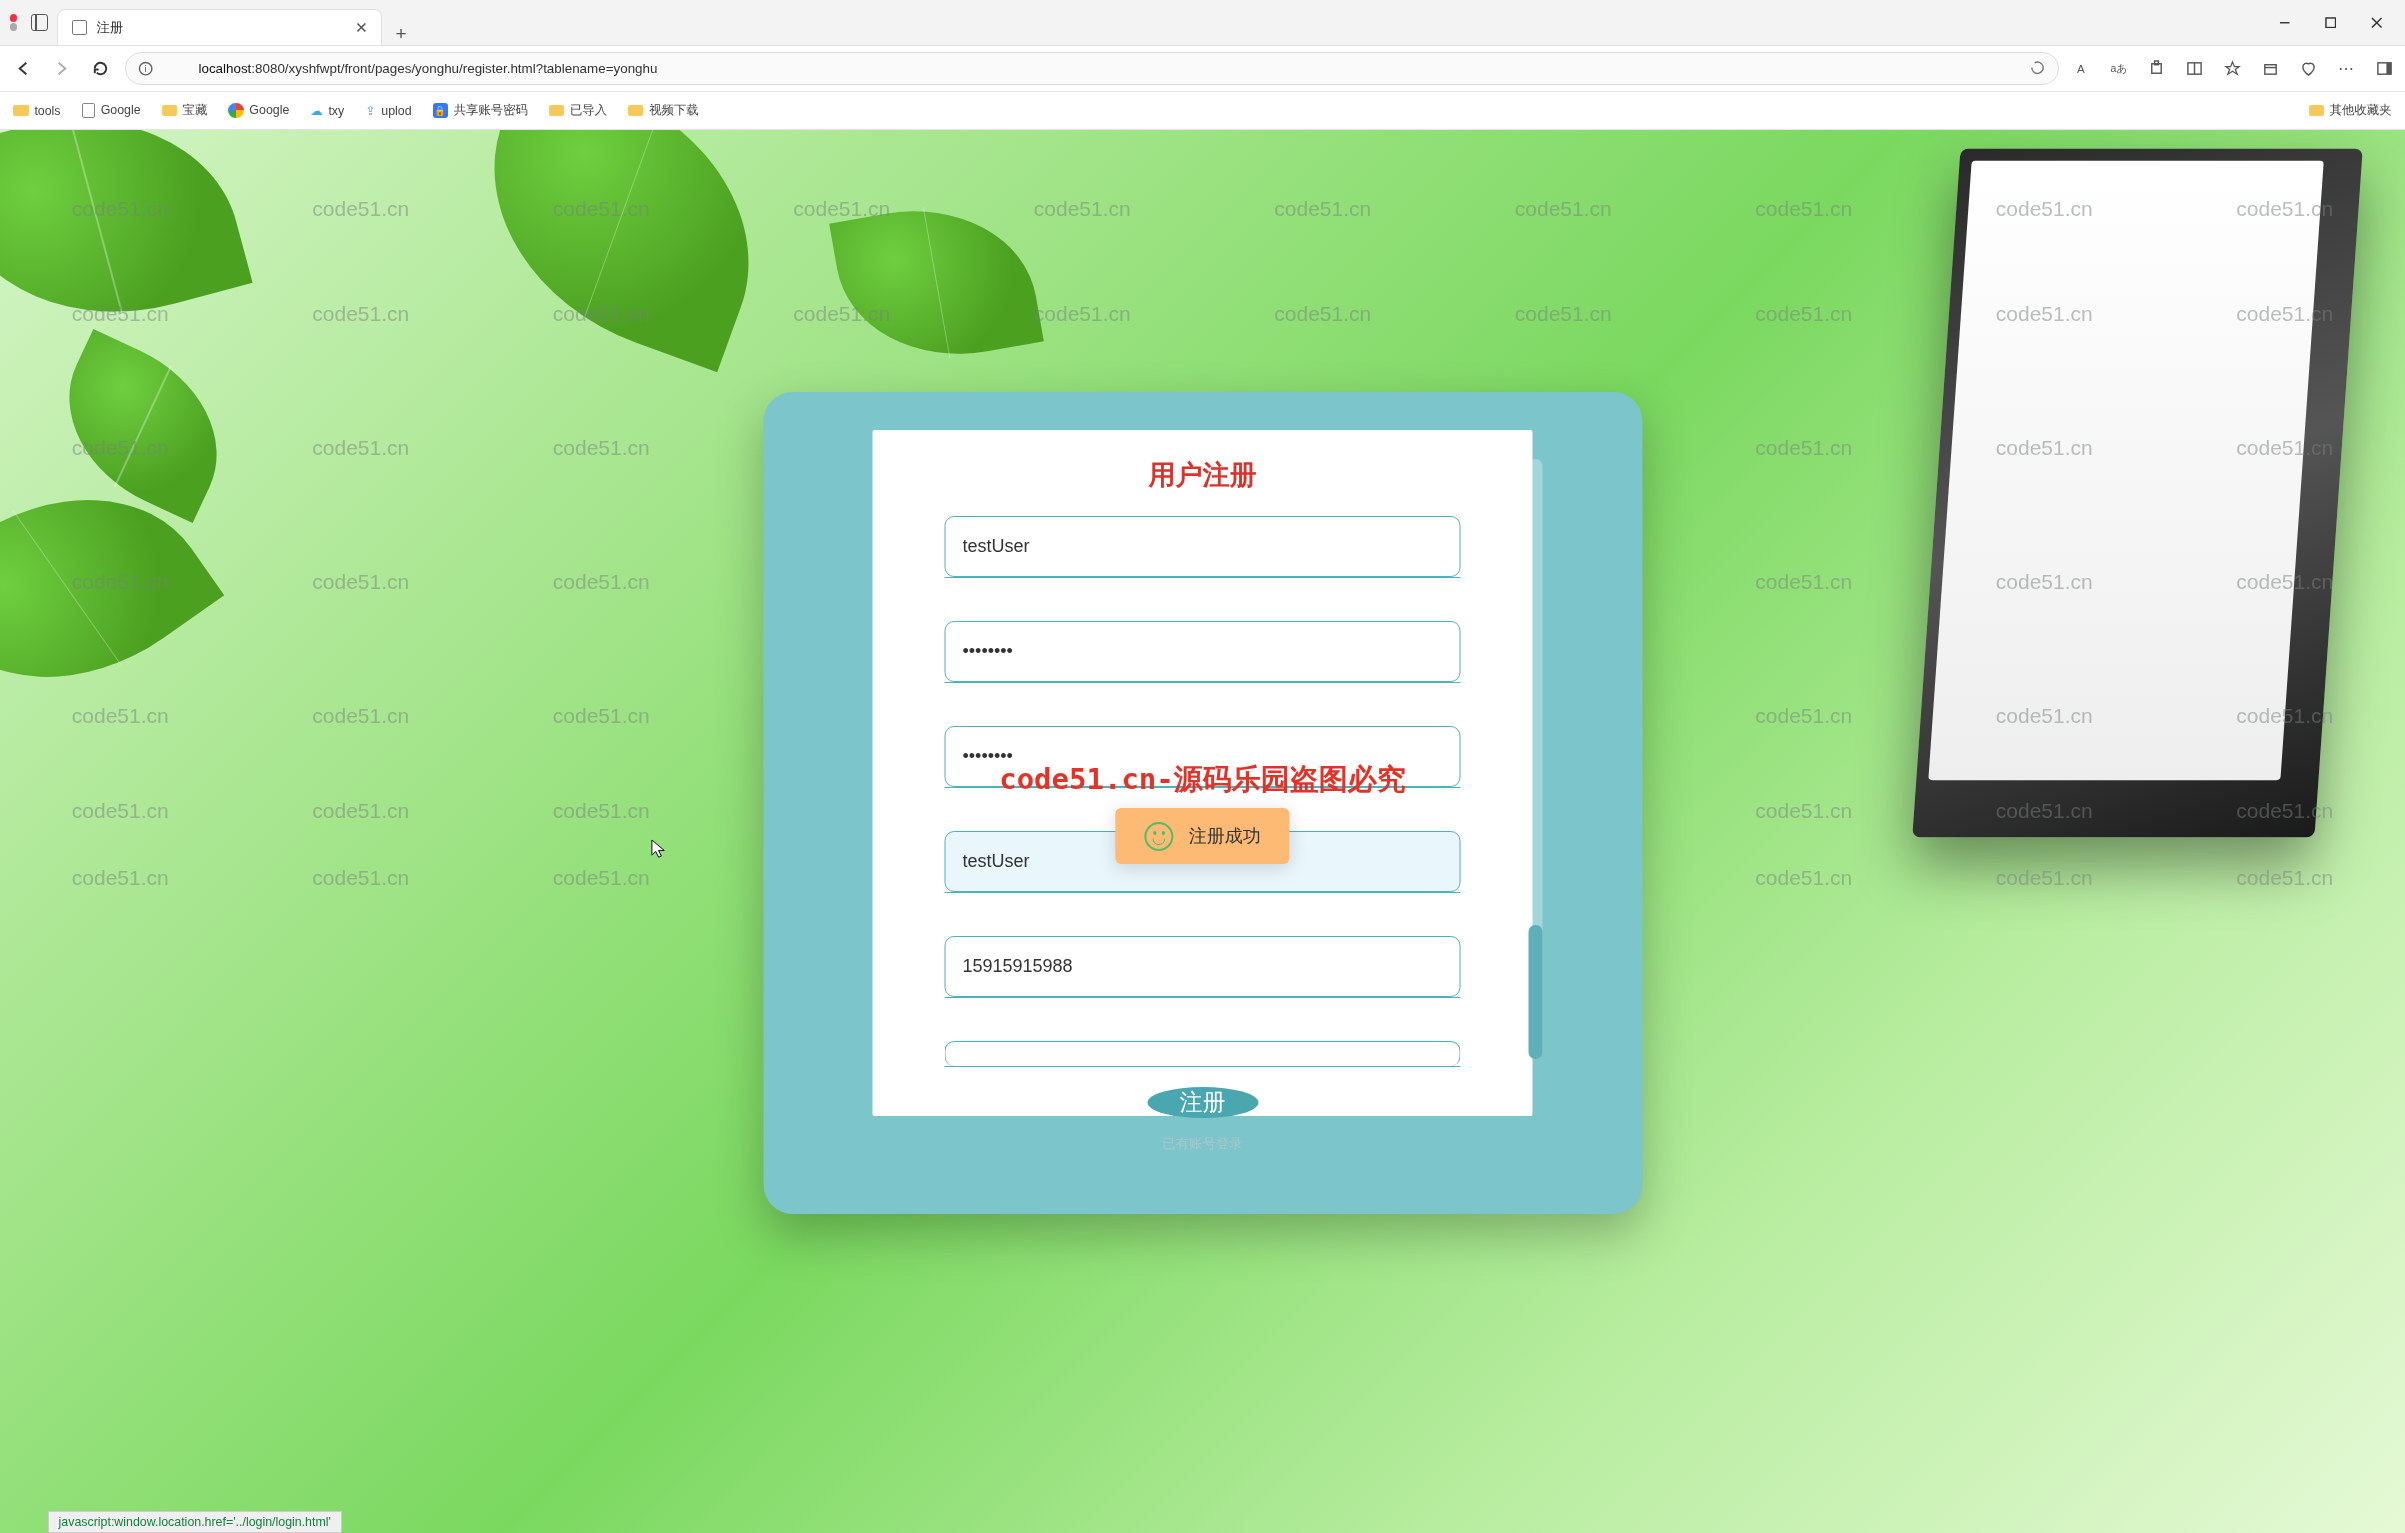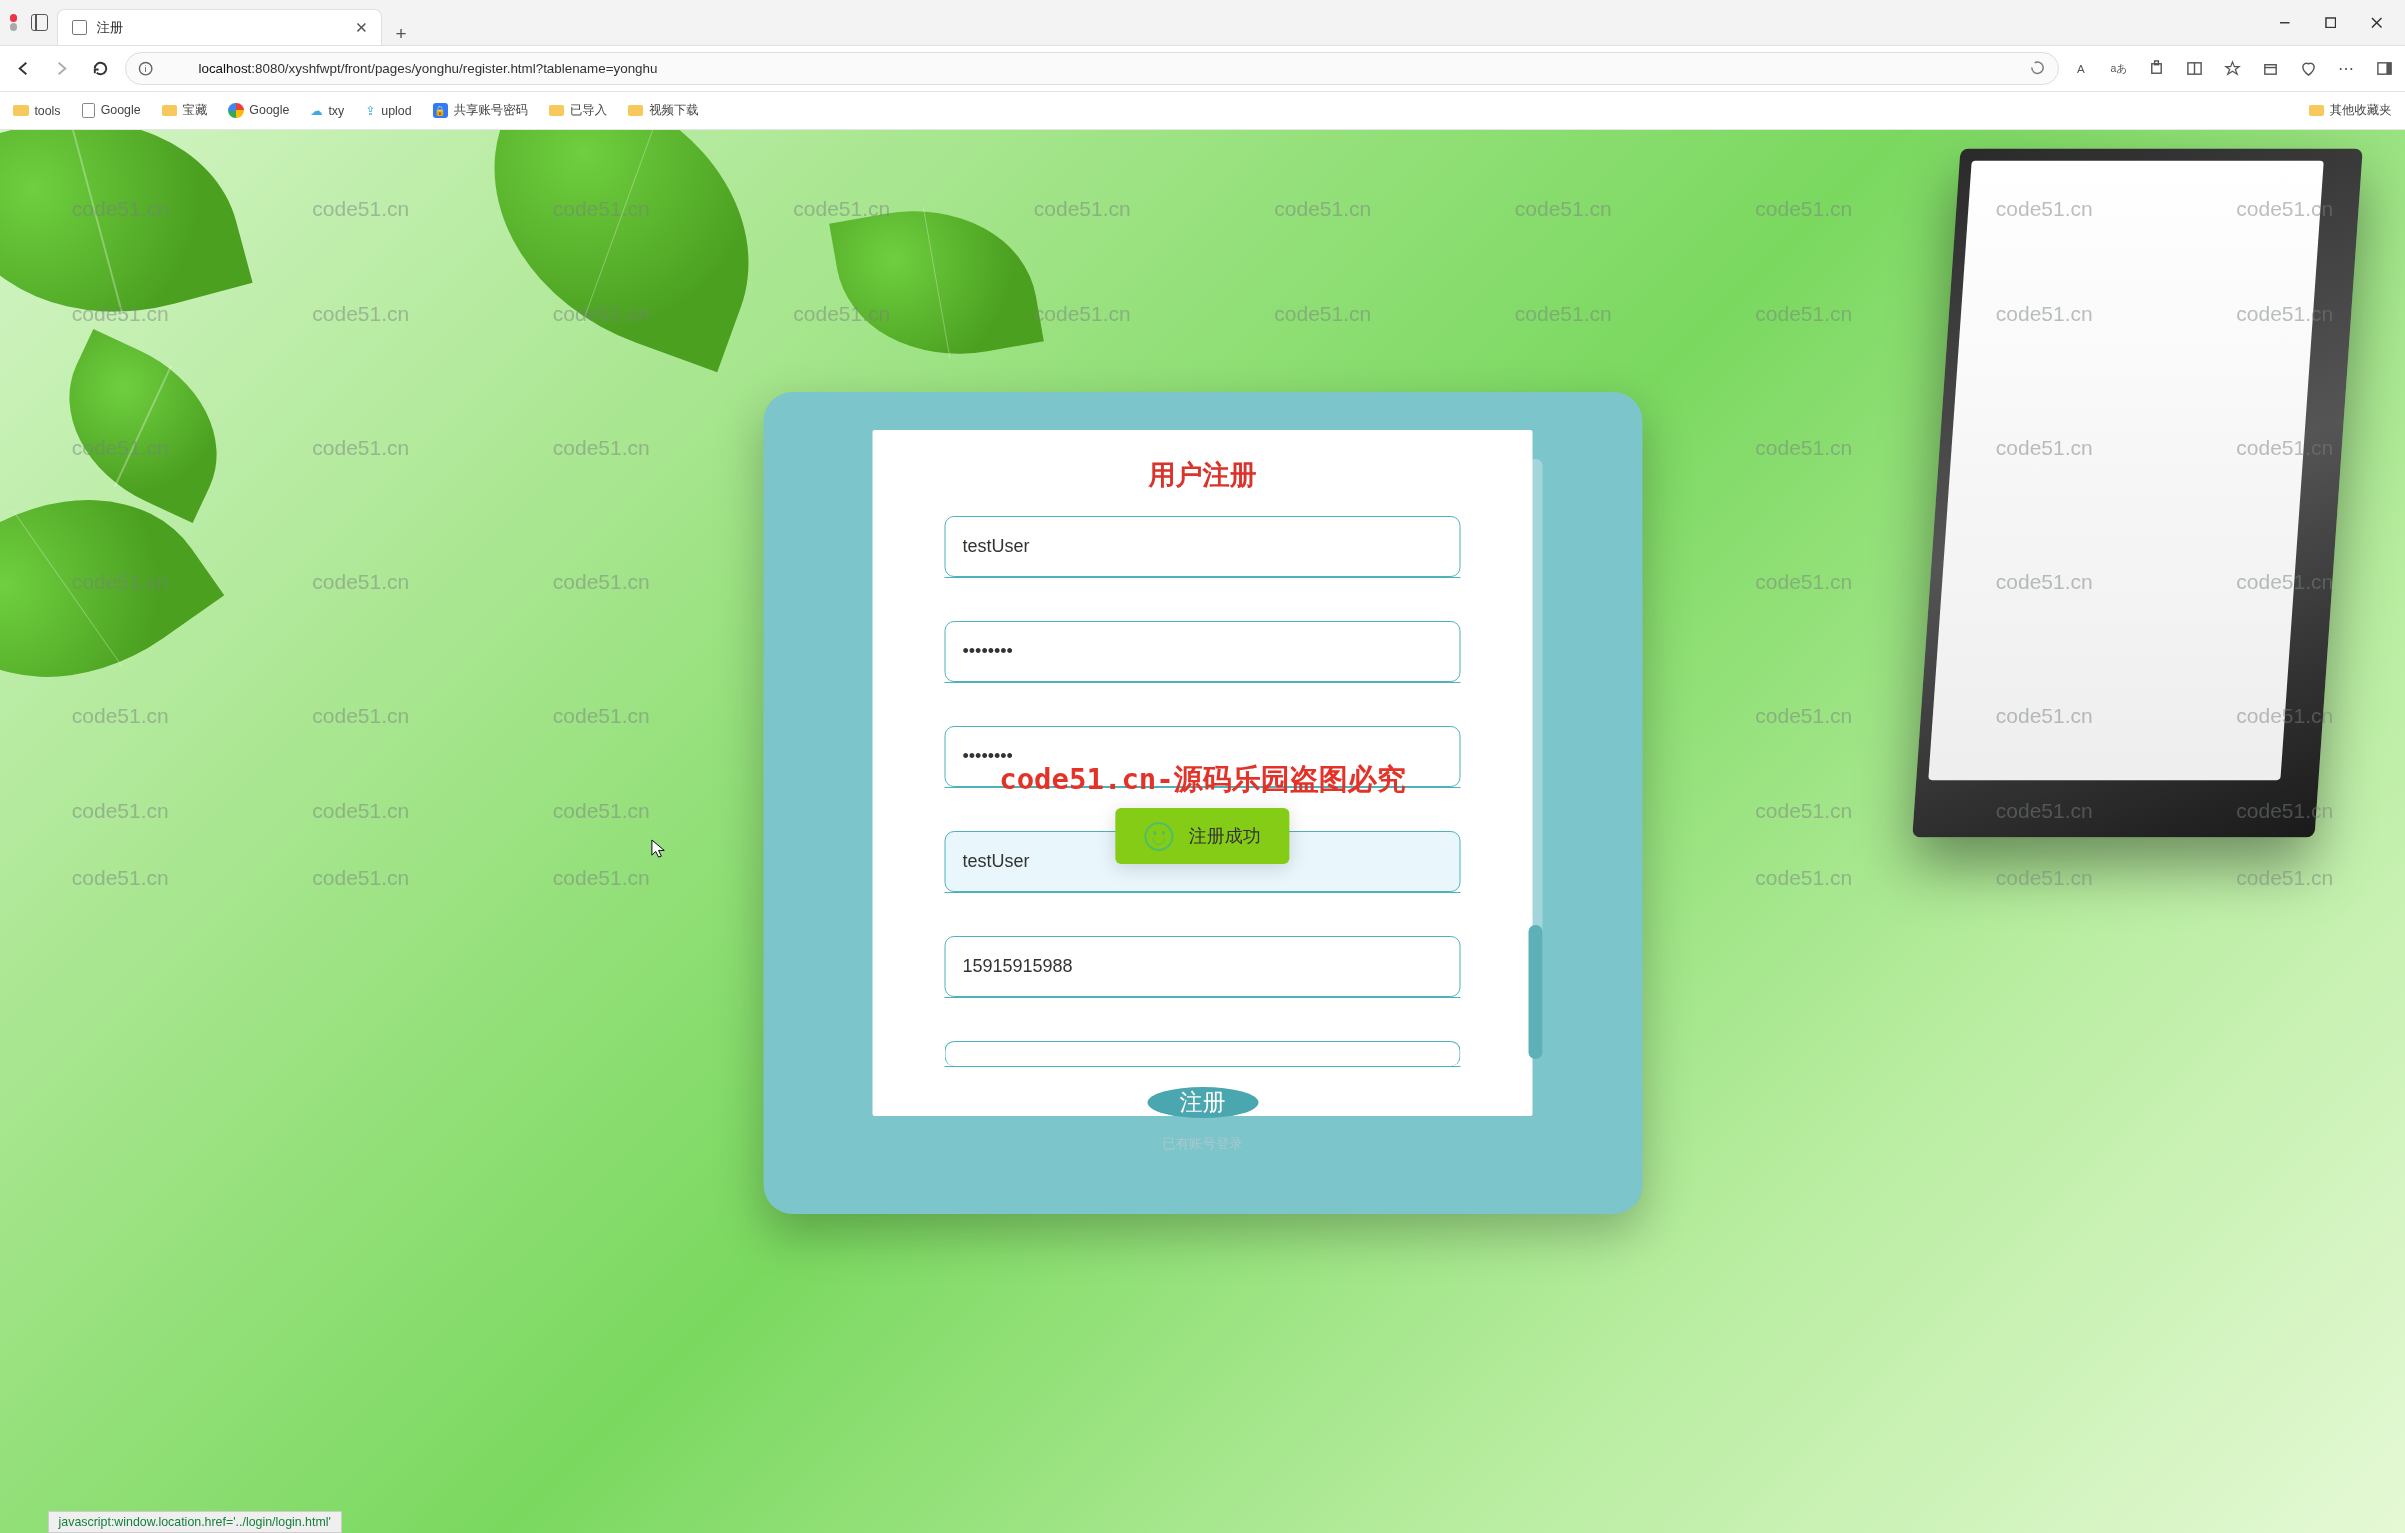--- a/index.html
+++ b/index.html
@@ -56,21 +56,21 @@
 .reg-inner .scroll-thumb { position:absolute; right:-9.6px; bottom:57px; width:13.4px; height:134px; background:#5db0b7; border-radius:6.7px; }
 
 .reg-title { color: #d9332b; font-size: 27px; font-weight: 600; margin-bottom: 23px; }
 
 .field-wrap { width: 516px; margin-bottom: 43px; border-bottom: 1.9px solid #4db2bb; }
 .field { width: 100%; height: 61px; border: 1.9px solid #4db2bb; border-radius: 9.6px; padding: 0 17px; font-size: 18px; color: #333; outline: none; background: #fff; }
 .field-wrap.active .field { background: #e9f6fb; }
 
 .wm-center { position: absolute; left: 50%; top: 330px; transform: translateX(-50%); color: #e33228; font-size: 29px; font-weight: 700; white-space: nowrap; z-index: 5; font-family: monospace; }
 
-.toast { position: absolute; left: 50%; top: 378px; transform: translateX(-50%); background: #84cc16; padding: 13.4px 29px; border-radius: 5.7px; box-shadow: 0 3.8px 19px rgba(0,0,0,0.15); display: flex; align-items: center; gap: 15.3px; z-index: 6; }
+.toast { position: absolute; left: 50%; top: 378px; transform: translateX(-50%); background: #fdba74; padding: 13.4px 29px; border-radius: 5.7px; box-shadow: 0 3.8px 19px rgba(0,0,0,0.15); display: flex; align-items: center; gap: 15.3px; z-index: 6; }
 .toast .smile { width: 29px; height: 29px; border-radius: 50%; border: 2.9px solid #4fbf67; position: relative; }
 .toast .smile::before { content:""; position:absolute; left:6.7px; top:7.6px; width:3.8px; height:3.8px; background:#4fbf67; border-radius:50%; box-shadow: 8.6px 0 0 #4fbf67; }
 .toast .smile::after { content:""; position:absolute; left:5.7px; top:14.3px; width:11.5px; height:5.7px; border:1.9px solid #4fbf67; border-top:none; border-radius:0 0 11.5px 11.5px; }
 .toast .msg { font-size: 18px; color: #333; }
 
 .submit-btn { width: 111px; height: 111px; border-radius: 50%; background: #4aa7af; color: #fff; font-size: 23px; border: none; display: flex; align-items: center; justify-content: center; margin-top: 5.7px; cursor:pointer; }
 .login-link { margin-top: 17px; font-size: 13.4px; color: #a8c9cd; }
 
 .cursor { position: absolute; left: 650px; top: 708px; z-index: 10; }
 

